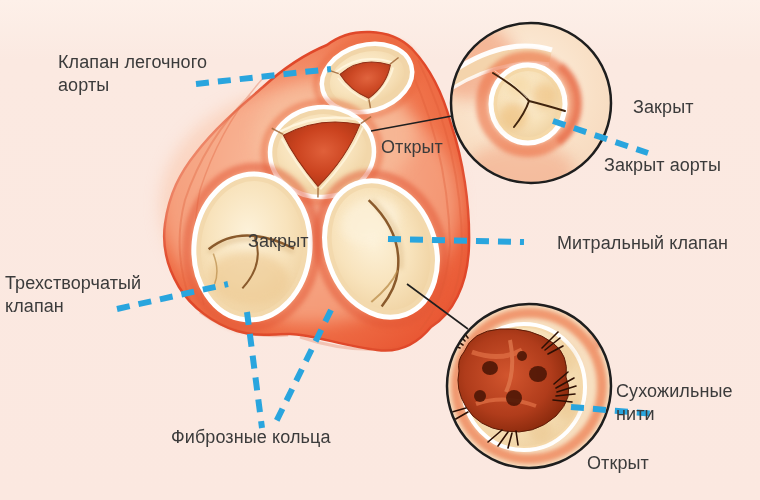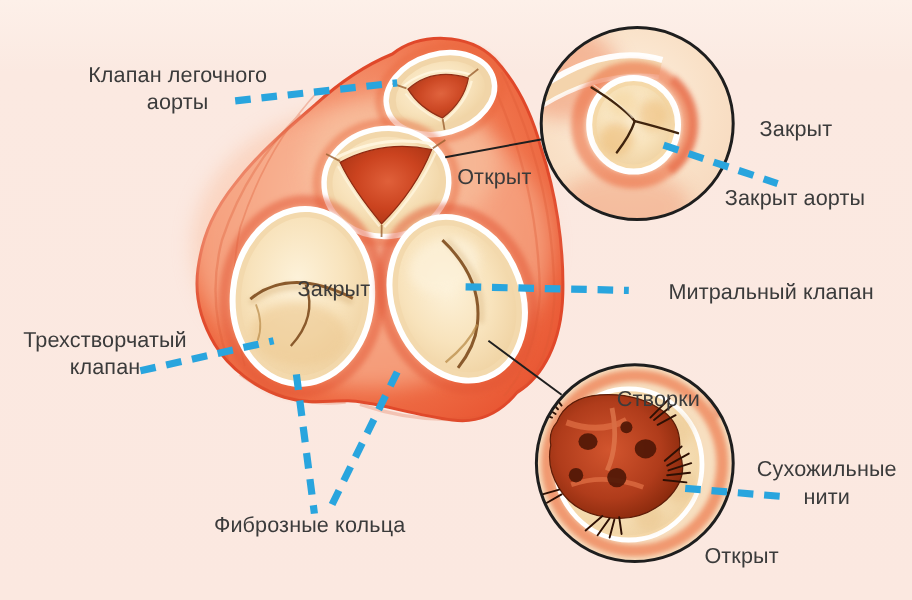--- a/index.html
+++ b/index.html
@@ -6,21 +6,21 @@
   .stage{
     position:relative;width:760px;height:500px;overflow:hidden;
     background:linear-gradient(180deg,#fdf0e9 0%,#fbe9e1 12%,#fbe8e0 100%);
     font-family:"Liberation Sans", sans-serif;
   }
   .stage svg{position:absolute;left:0;top:0;}
   .lbl{
     position:absolute;z-index:2;color:#3b3b3b;font-size:18px;line-height:23px;
     white-space:nowrap;letter-spacing:0.1px;
   }
-  .lbl.center{text-align:center;}
+  .lbl.center{}
 </style>
 </head>
 <body>
 
 <div class="stage">
 
 <svg width="760" height="500" viewBox="0 0 760 500">
   <defs>
     <radialGradient id="gHeart" cx="42%" cy="42%" r="68%">
       <stop offset="0" stop-color="#f9bc9e"></stop>
@@ -242,23 +242,22 @@
 
   <div class="lbl" style="left:529px;top:232px;margin-left:28px;">Митральный клапан</div>
 
   <div class="lbl" style="left:248px;top:230px;">Закрыт</div>
 
   <div class="lbl center" style="left:5px;top:272px;width:165px;">
     <span>Трехстворчатый</span><br>
     <span>клапан</span>
   </div>
 
-  <div class="lbl center" style="left:158px;top:426px;width:200px;">Фиброзные кольца</div>
-
-  <div class="lbl" style="left:514px;top:321px;">Створки</div>
+  <div class="lbl center" style="left:171px;top:426px;width:200px;">Фиброзные кольца</div>
+
 
   <div class="lbl center" style="left:616px;top:380px;width:146px;">
     <span>Сухожильные</span><br>
     <span>нити</span>
   </div>
 
   <div class="lbl" style="left:587px;top:452px;">Открыт</div>
 
 </div>
 

